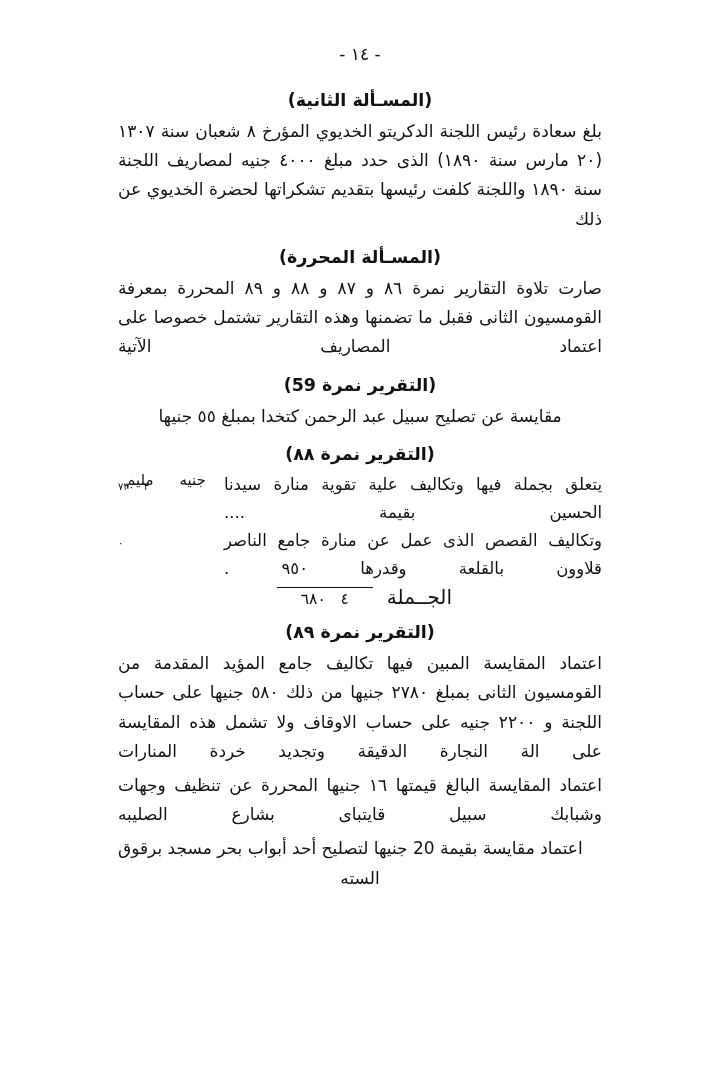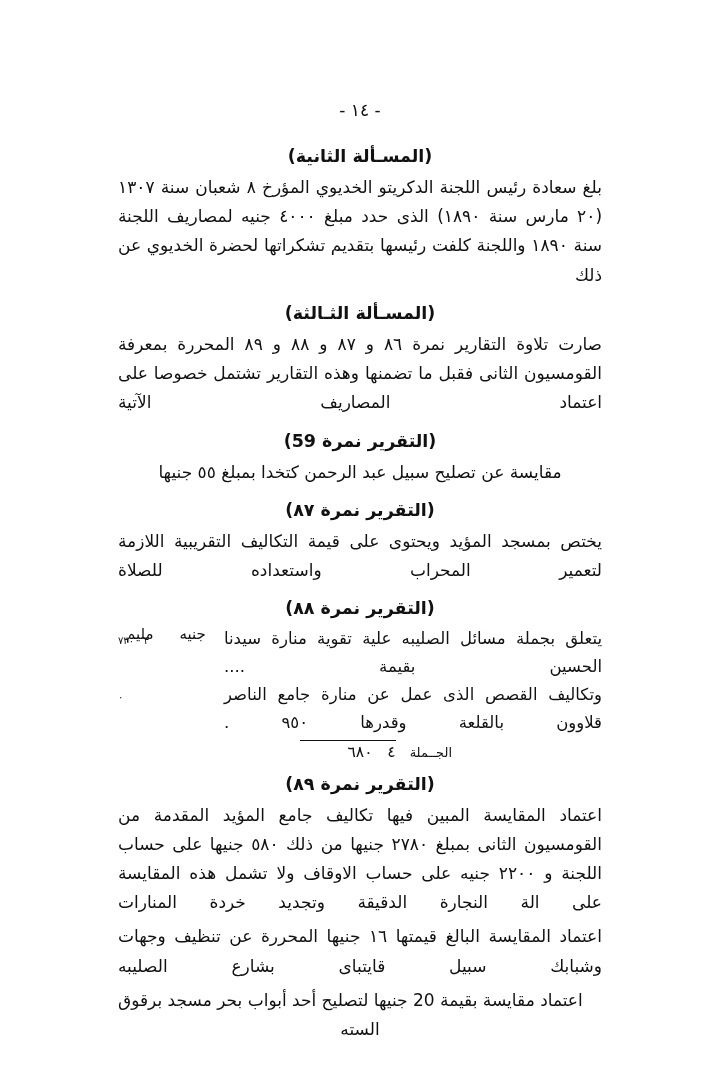--- a/index.html
+++ b/index.html
@@ -12,21 +12,21 @@
     height: 1082px;
     font-family: "DejaVu Sans", sans-serif;
     color: #111111;
     position: relative;
     overflow: hidden;
   }
   .page {
     width: 720px;
     height: 1082px;
     box-sizing: border-box;
-    padding: 100px 118px 40px 118px;
+    padding: 44px 118px 40px 118px;
     position: relative;
   }
   .page-number {
     text-align: center;
     font-size: 17px;
     letter-spacing: 2px;
     margin: 0 0 26px 0;
     direction: rtl;
   }
   .heading {
@@ -95,69 +95,66 @@
     text-align: left;
   }
   .total-row {
     display: flex;
     align-items: baseline;
     justify-content: flex-start;
     margin-top: 2px;
     padding-right: 150px;
   }
   .total-row .label {
-    font-size: 13px;
+    font-size: 20px;
     margin-left: 14px;
   }
   .total-row .num {
     font-size: 15.5px;
     letter-spacing: 1px;
     border-top: 1.3px solid #111;
     padding-top: 2px;
     min-width: 96px;
+    text-align: center;
   }
 </style>
 </head>
 <body>
 
 <div class="page">
 
   <div class="page-number">- ١٤ -</div>
 
   <div>
     <div class="heading">(المسـألة الثانية)</div>
     <p class="para just">بلغ سعادة رئيس اللجنة الدكريتو الخديوي المؤرخ ٨ شعبان سنة ١٣٠٧ (٢٠ مارس سنة ١٨٩٠) الذى حدد مبلغ ٤٠٠٠ جنيه لمصاريف اللجنة سنة ١٨٩٠ واللجنة كلفت رئيسها بتقديم تشكراتها لحضرة الخديوي عن ذلك</p>
   </div>
 
   <div>
-    <div class="heading">(المسـألة الثـالثة)</div>
+    <div class="heading">(المسـألة المحررة)</div>
     <p class="para just">صارت تلاوة التقارير نمرة ٨٦ و ٨٧ و ٨٨ و ٨٩ المحررة بمعرفة القومسيون الثانى فقبل ما تضمنها وهذه التقارير تشتمل خصوصا على اعتماد المصاريف الآتية</p>
   </div>
 
   <div class="report-block">
     <div class="heading">(التقرير نمرة 59)</div>
     <p class="para center">مقايسة عن تصليح سبيل عبد الرحمن كتخدا بمبلغ ٥٥ جنيها</p>
   </div>
 
-  <div class="report-block">
-    <div class="heading">(التقرير نمرة ٨٧)</div>
-    <p class="para just">يختص بمسجد المؤيد ويحتوى على قيمة التكاليف التقريبية اللازمة لتعمير المحراب واستعداده للصلاة</p>
-  </div>
 
   <div class="report-block">
     <div class="heading">(التقرير نمرة ٨٨)</div>
     <div class="fig-head">
       <span class="cols">
         <span>جنيه</span>
         <span>مليم</span>
       </span>
     </div>
     <div class="figures">
       <div class="fig-row">
-        <span class="text">يتعلق بجملة مسائل الصليبه علية تقوية منارة سيدنا الحسين بقيمة ....</span>
+        <span class="text">يتعلق بجملة فيها وتكاليف علية تقوية منارة سيدنا الحسين بقيمة ....</span>
         <span class="num">
           <span>٣</span>&nbsp;&nbsp;&nbsp;<span>٧٣٠</span>
         </span>
       </div>
       <div class="fig-row">
         <span class="text">وتكاليف القصص الذى عمل عن منارة جامع الناصر قلاوون بالقلعة وقدرها ٩٥٠ .</span>
         <span class="num">٠</span>
       </div>
       <div class="total-row">
         <span class="label">الجــملة</span>

